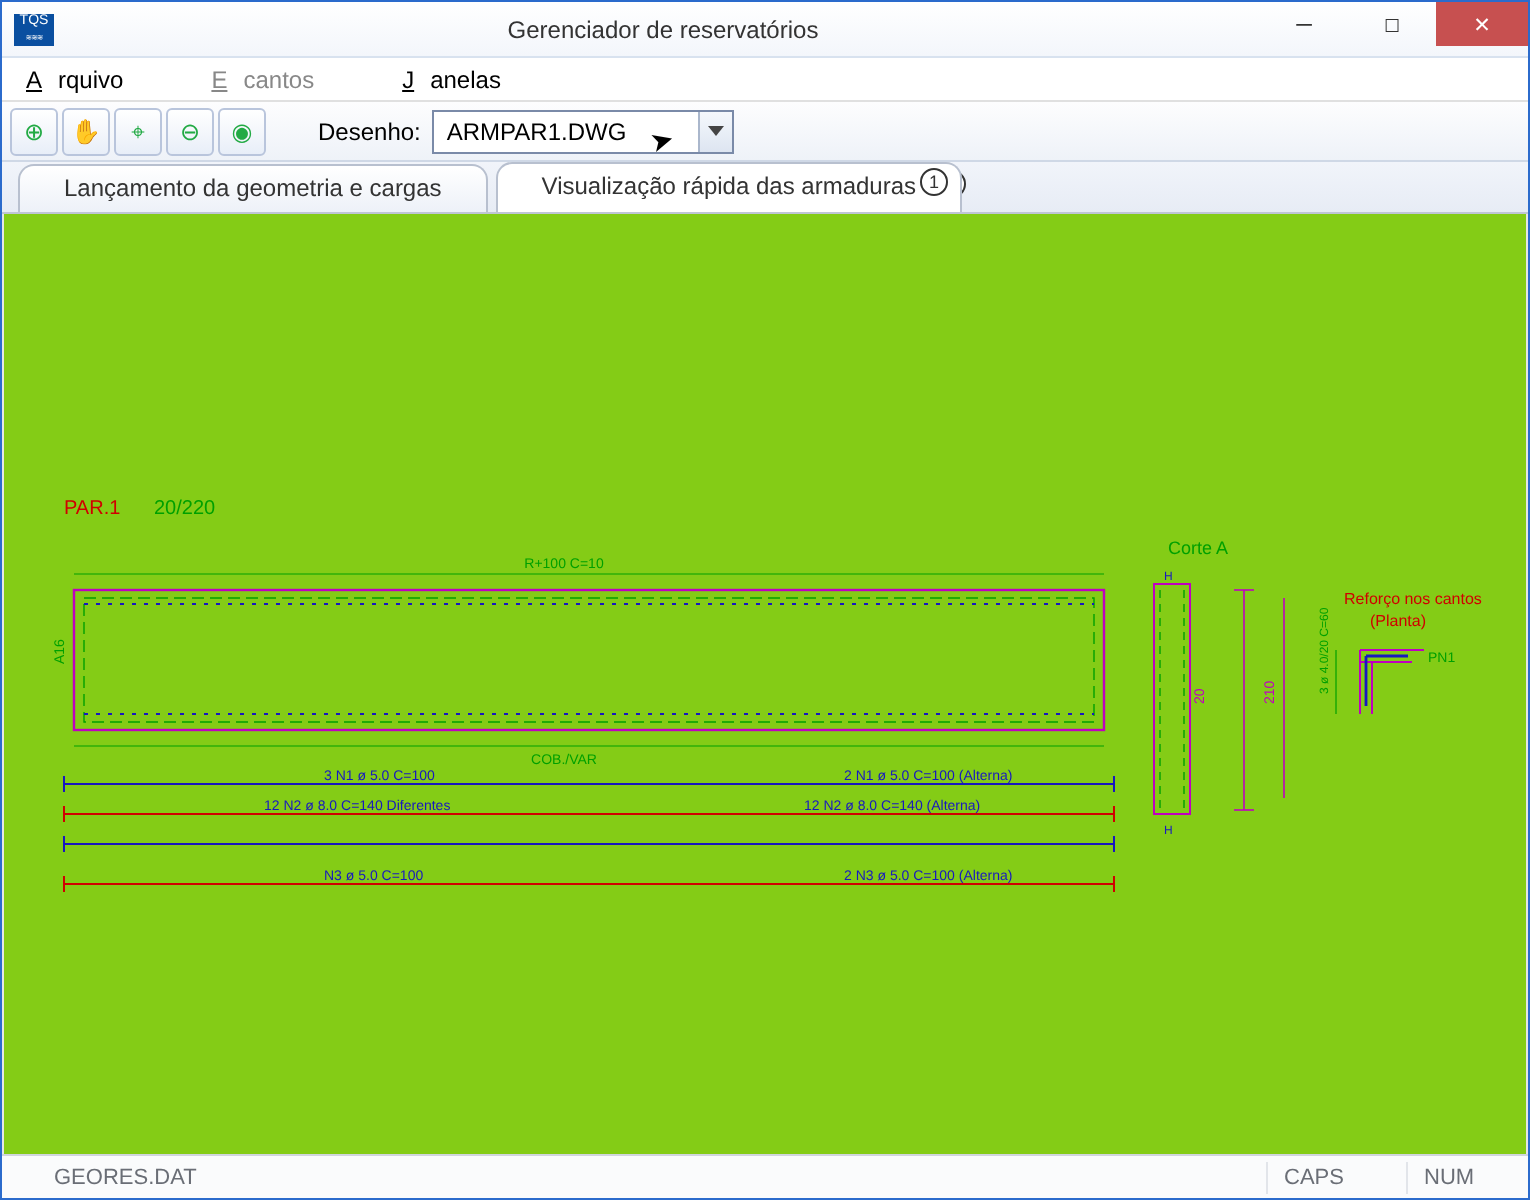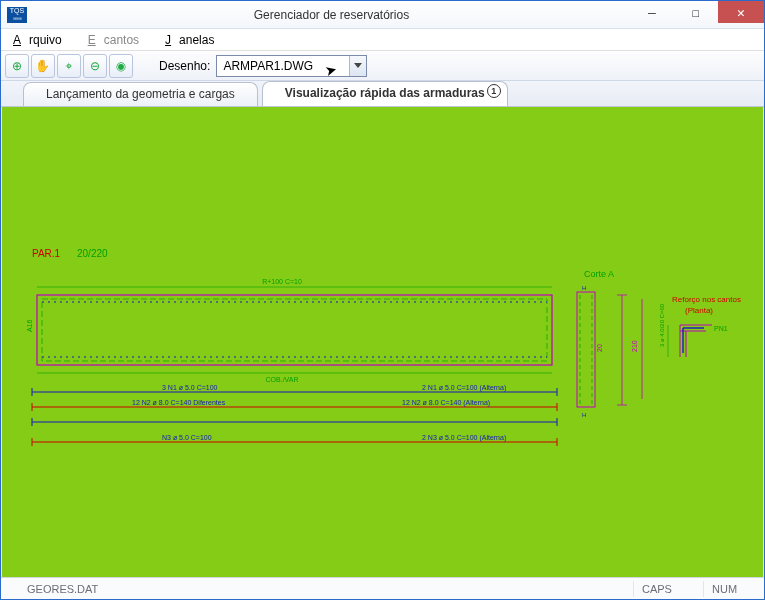--- a/index.html
+++ b/index.html
@@ -5,34 +5,34 @@
   * { box-sizing: border-box; margin: 0; padding: 0; }
   html, body { width: 765px; height: 600px; font-family: "Segoe UI", Tahoma, sans-serif; font-size: 12px; overflow: hidden; background: #fff; }
   .window { width: 765px; height: 600px; border: 1px solid #2b6bcc; display: flex; flex-direction: column; background: #fff; }
   .titlebar { height: 28px; background: linear-gradient(#fff,#f3f6fb); display: flex; align-items: center; border-bottom: 1px solid #d8e2ef; }
   .title-icon { width: 20px; height: 16px; margin: 0 6px; background: #0a4fa0; color: #fff; font-size: 7px; line-height: 8px; display:flex; flex-direction:column; align-items:center; justify-content:center; }
   .title-text { flex: 1; text-align: center; color: #333; font-size: 12px; }
   .win-btns { display: flex; height: 100%; }
   .win-btn { width: 44px; height: 22px; display: flex; align-items: center; justify-content: center; font-family: monospace; font-size: 13px; cursor: default; }
   .win-btn.close { background: #c75050; color: #fff; width: 46px; }
   .win-btn.min, .win-btn.max { color: #333; }
-  .menubar { height: 22px; background: #fff; border-bottom: 1px solid #e0e0e0; display: flex; align-items: center; padding-left: 4px; gap: 2px; }
+  .menubar { height: 22px; background: #fff; border-bottom: 1px solid #e0e0e0; display: flex; align-items: center; padding-left: 4px; gap: 20px; }
   .menubar span { padding: 2px 8px; cursor: default; }
   .menubar span u { text-decoration: underline; }
   .toolbar { height: 30px; background: linear-gradient(#fdfdfe,#eef2f8); border-bottom: 1px solid #cfd8e6; display: flex; align-items: center; padding: 2px 4px; gap: 2px; }
   .tbtn { width: 24px; height: 24px; border: 1px solid #b9c5dc; border-radius: 3px; background: linear-gradient(#fff,#e8eef8); display:flex; align-items:center; justify-content:center; font-size:12px; color:#2a4; cursor:default; }
   .tlabel { margin-left: 24px; margin-right: 4px; }
   .dropdown { display:flex; align-items:center; height:22px; border:1px solid #7a8aa8; background:#fff;gap:30px; }
   .dropdown .dd-text { padding: 1px 6px; min-width: 100px; font-size: 12px; }
   .dropdown .dd-btn { width:17px; height:20px; border-left:1px solid #aab7cc; background:linear-gradient(#f5f8fc,#dde5f1); display:flex; align-items:center; justify-content:center; }
   .cursor-arrow { position: relative; }
   .cursor-glyph { position:absolute; left: 108px; top: 6px; font-size:14px; transform: rotate(-15deg); pointer-events:none; }
-  .tabstrip { height: 26px; background: linear-gradient(#f1f4fa,#e7ecf5); border-bottom: 1px solid #bfc6d4; display:flex; align-items:flex-end; padding-left: 22px; position:relative; }
+  .tabstrip { height: 26px; background: linear-gradient(#f1f4fa,#e7ecf5); border-bottom: 1px solid #bfc6d4; display:flex; align-items:flex-end; padding-left: 8px; position:relative; }
   .tab { height: 24px; padding: 4px 22px 0 22px; border:1px solid #b8c0cf; border-bottom:none; border-radius: 8px 8px 0 0; margin-right: 4px; background:linear-gradient(#fff,#edf1f8); font-size:12px; color:#333; position:relative; }
-  .tab.active { background:#fff; font-weight:bold; height:25px; z-index:2; }
+  .tab.active { background:#fff; font-weight:normal; height:25px; z-index:2; }
   .tab .badge { position:absolute; top:2px; right:6px; width:14px; height:14px; border:1px solid #333; border-radius:50%; font-size:9px; line-height:12px; text-align:center; background:#fff; }
   .canvas-wrap { flex:1; background:#84cc16; position:relative; overflow:hidden; border-left:1px solid #e6e6e6; border-right:1px solid #e6e6e6; }
   .statusbar { height:22px; border-top:1px solid #d0d5de; display:flex; align-items:center; font-size:11px; color:#6a6e76; background:#fafbfc;padding-left:18px; }
   .status-cell { padding:2px 8px; border-right:1px solid #e2e5ea; }
   .status-cell.grow { flex:1; }
   
   .drawing { position:absolute; left:0; right:0; top:0; }
   svg text { font-family: Arial, sans-serif; }
   .t-red { fill:#d00000; }
   .t-green { fill:#00a000; }

